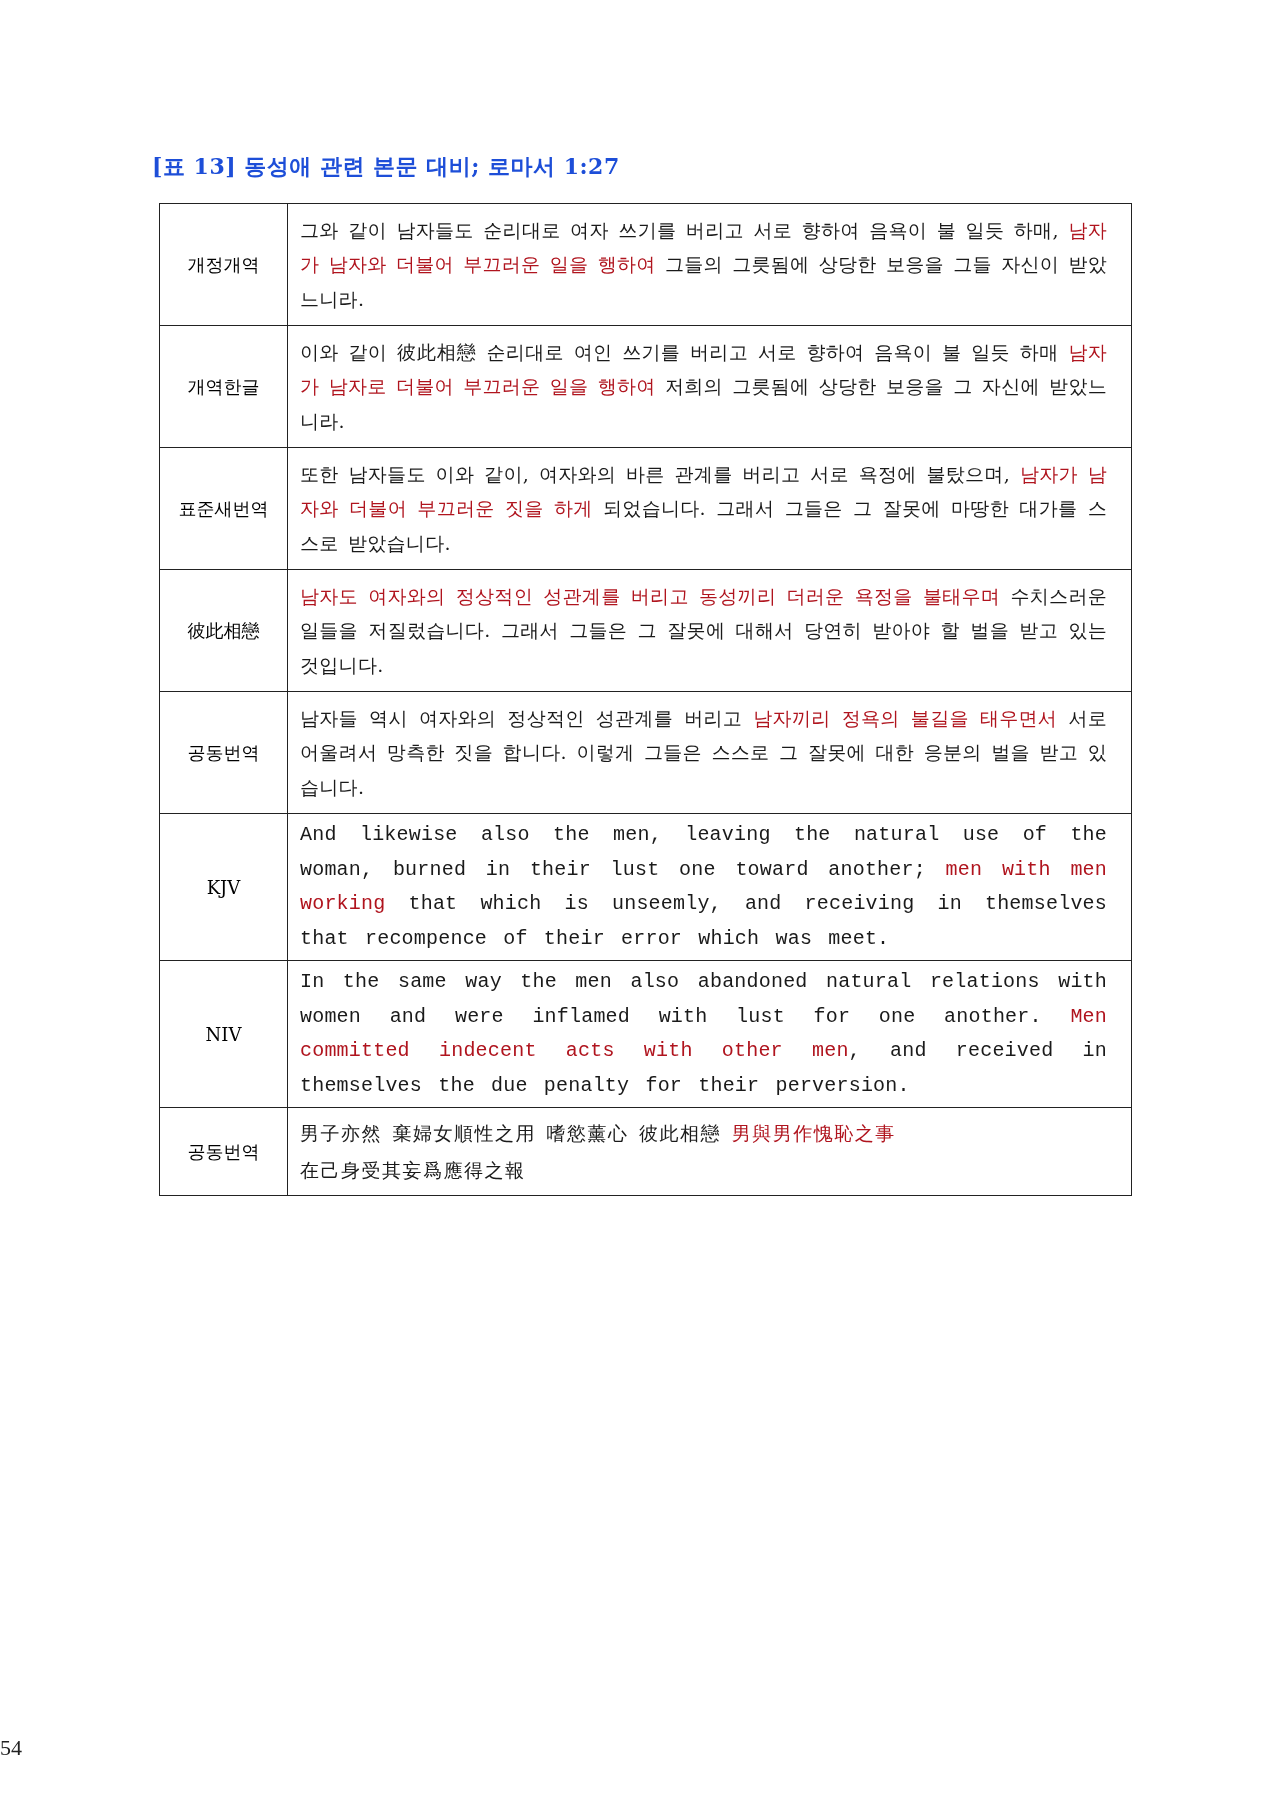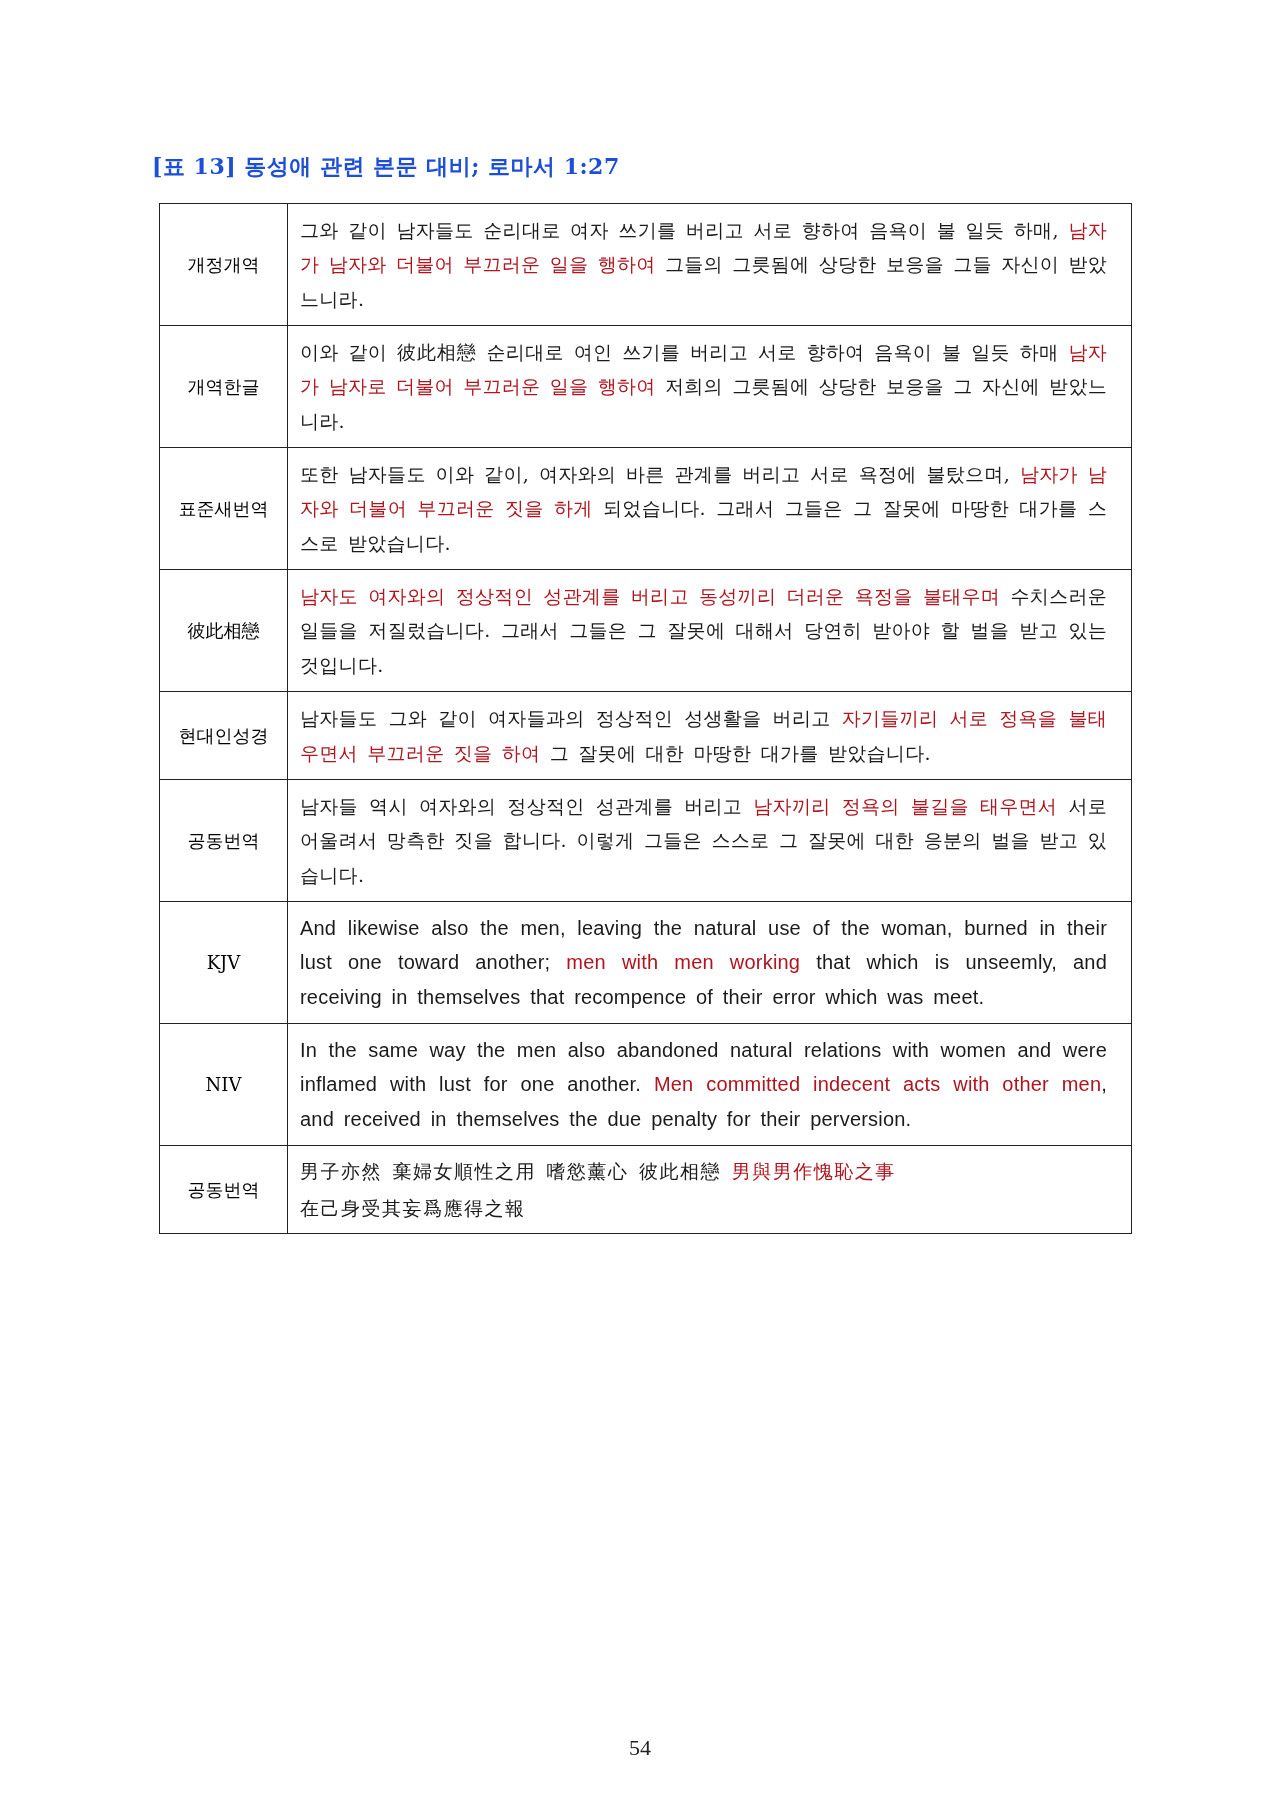--- a/index.html
+++ b/index.html
@@ -46,40 +46,40 @@
     padding: 4px 24px 4px 12px;
     font-size: 19px;
     line-height: 34.5px;
     text-align: justify;
     text-align-last: left;
     color: #1a1a1a;
     letter-spacing: 0.3px;
     word-spacing: 3px;
   }
   td.text.en {
-    font-family: Liberation Sans, sans-serif;
+    font-family: Liberation Mono, monospace;
     font-size: 20px;
     letter-spacing: 0.2px;
     word-spacing: 4px;
   }
   td.text.hanja {
     font-size: 19px;
     line-height: 37px;
     letter-spacing: 1.5px;
     text-align: center;
     padding-top: 2px;
     padding-bottom: 2px;
   }
   .hl { color: #b0141e; }
   .page-number {
     position: absolute;
     left: 0;
     width: 1280px;
     top: 1735px;
-    text-align: center;
+    text-align: left;
     font-family: "Liberation Serif", serif;
     font-size: 22px;
     color: #222;
   }
   tr.r3 td { height: 113px; }
   tr.r2 td { height: 79px; }
   tr.rh td { height: 83px; }
 </style>
 </head>
 <body>
@@ -97,24 +97,20 @@
       <td class="text"><span>이와 같이 彼此相戀 순리대로 여인 쓰기를 버리고 서로 향하여 음욕이 불 일듯 하매 </span><span class="hl">남자가 남자로 더불어 부끄러운 일을 행하여</span><span> 저희의 그릇됨에 상당한 보응을 그 자신에 받았느니라.</span></td>
     </tr>
     <tr class="r3">
       <td class="label">표준새번역</td>
       <td class="text"><span>또한 남자들도 이와 같이, 여자와의 바른 관계를 버리고 서로 욕정에 불탔으며, </span><span class="hl">남자가 남자와 더불어 부끄러운 짓을 하게</span><span> 되었습니다. 그래서 그들은 그 잘못에 마땅한 대가를 스스로 받았습니다.</span></td>
     </tr>
     <tr class="r3">
       <td class="label">彼此相戀</td>
       <td class="text"><span></span><span class="hl">남자도 여자와의 정상적인 성관계를 버리고 동성끼리 더러운 욕정을 불태우며</span><span> 수치스러운 일들을 저질렀습니다. 그래서 그들은 그 잘못에 대해서 당연히 받아야 할 벌을 받고 있는 것입니다.</span></td>
     </tr>
-    <tr class="r2">
-      <td class="label">현대인성경</td>
-      <td class="text"><span>남자들도 그와 같이 여자들과의 정상적인 성생활을 버리고 </span><span class="hl">자기들끼리 서로 정욕을 불태우면서 부끄러운 짓을 하여</span><span> 그 잘못에 대한 마땅한 대가를 받았습니다.</span></td>
-    </tr>
     <tr class="r3">
       <td class="label">공동번역</td>
       <td class="text"><span>남자들 역시 여자와의 정상적인 성관계를 버리고 </span><span class="hl">남자끼리 정욕의 불길을 태우면서</span><span> 서로 어울려서 망측한 짓을 합니다. 이렇게 그들은 스스로 그 잘못에 대한 응분의 벌을 받고 있습니다.</span></td>
     </tr>
     <tr class="r3">
       <td class="label">KJV</td>
       <td class="text en"><span>And likewise also the men, leaving the natural use of the woman, burned in their lust one toward another; </span><span class="hl">men with men working</span><span> that which is unseemly, and receiving in themselves that recompence of their error which was meet.</span></td>
     </tr>
     <tr class="r3">
       <td class="label">NIV</td>

